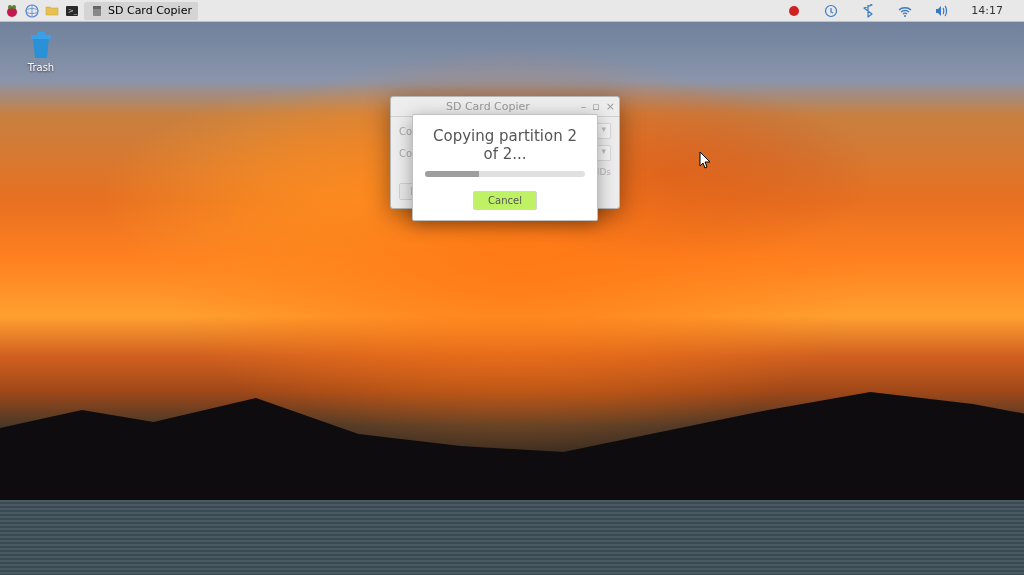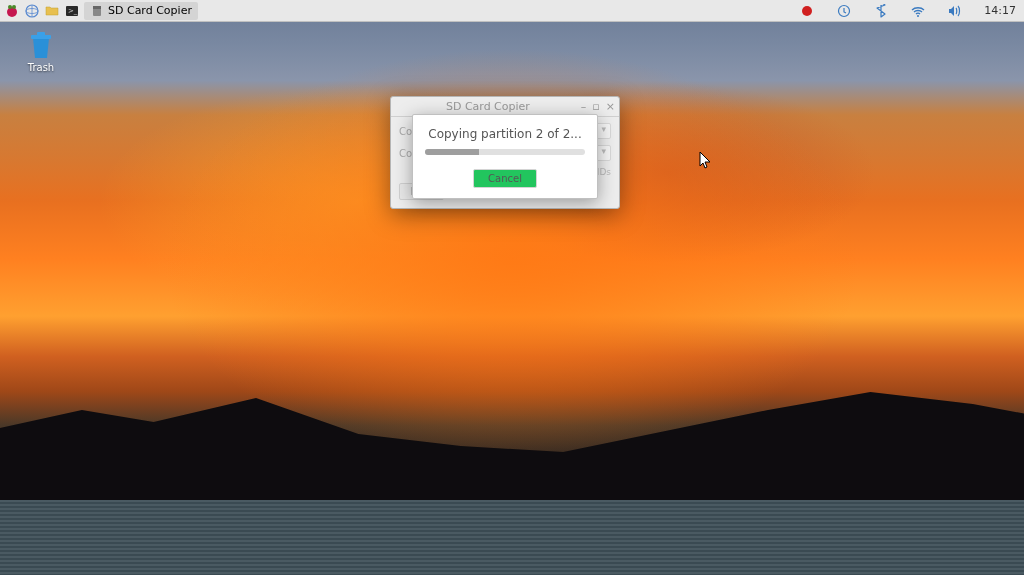--- a/index.html
+++ b/index.html
@@ -35,21 +35,21 @@
   }
 
   
   .taskbar {
     position: absolute; top: 0; left: 0; right: 0; height: 22px;
     background: #e8e8e8; border-bottom: 1px solid #c0c0c0;
     display: flex; align-items: center; font-size: 11px;
     z-index: 10;
   }
   .taskbar-left { display: flex; align-items: center; gap: 4px; padding-left: 4px; }
-  .taskbar-right { margin-left: auto; display: flex; align-items: center; gap: 21px; padding-right: 8px; }
+  .taskbar-right { margin-left: auto; display: flex; align-items: center; gap: 21px; padding-right: 21px; }
   .tb-icon { width: 16px; height: 16px; display: inline-flex; align-items: center; justify-content: center; cursor: pointer; }
   .tb-btn { display: flex; align-items: center; gap: 4px; padding: 2px 6px; border-radius: 2px; cursor: pointer; }
   .tb-btn.active { background: #d4d4d4; }
   .clock { font-size: 11px; color: #333; }
 
   
   .desktop-icon {
     position: absolute; top: 30px; left: 16px; width: 50px;
     display: flex; flex-direction: column; align-items: center; gap: 2px;
     cursor: pointer; z-index: 2;
@@ -81,25 +81,25 @@
   .win-btn { font-size: 10px; padding: 2px 10px; background: #e8e8e8; border: 1px solid #d0d0d0; border-radius: 2px; color: #bbb; }
 
   
   .modal {
     position: absolute; top: 114px; left: 412px; width: 186px;
     background: #fff; border: 1px solid #c0c0c0; border-radius: 2px;
     box-shadow: 0 4px 18px rgba(0,0,0,0.35);
     z-index: 6; padding: 12px 12px 10px; text-align: center;
     font-size: 10px; color: #666;
   }
-  .progress-text { font-size: 12px; color: #555; margin-bottom: 8px; }
+  .progress-text { font-size: 15px; color: #555; margin-bottom: 8px; }
   .progress-bar { width: 100%; height: 6px; background: #e0e0e0; border-radius: 3px; overflow: hidden; margin-bottom: 14px; }
   .progress-fill { height: 100%; background: #9e9e9e; width: 34%; }
   .cancel-btn {
-    font-size: 10px; padding: 3px 14px; background: #22c55e;
+    font-size: 10px; padding: 3px 14px; background: #bef264;
     border: 1px solid #d4d4d4; border-radius: 2px; color: #555; cursor: pointer;
   }
 
   
   .cursor { position: absolute; top: 151px; left: 699px; z-index: 20; pointer-events: none; }
 </style>
 </head>
 <body>
 
 <div class="wallpaper"></div>

